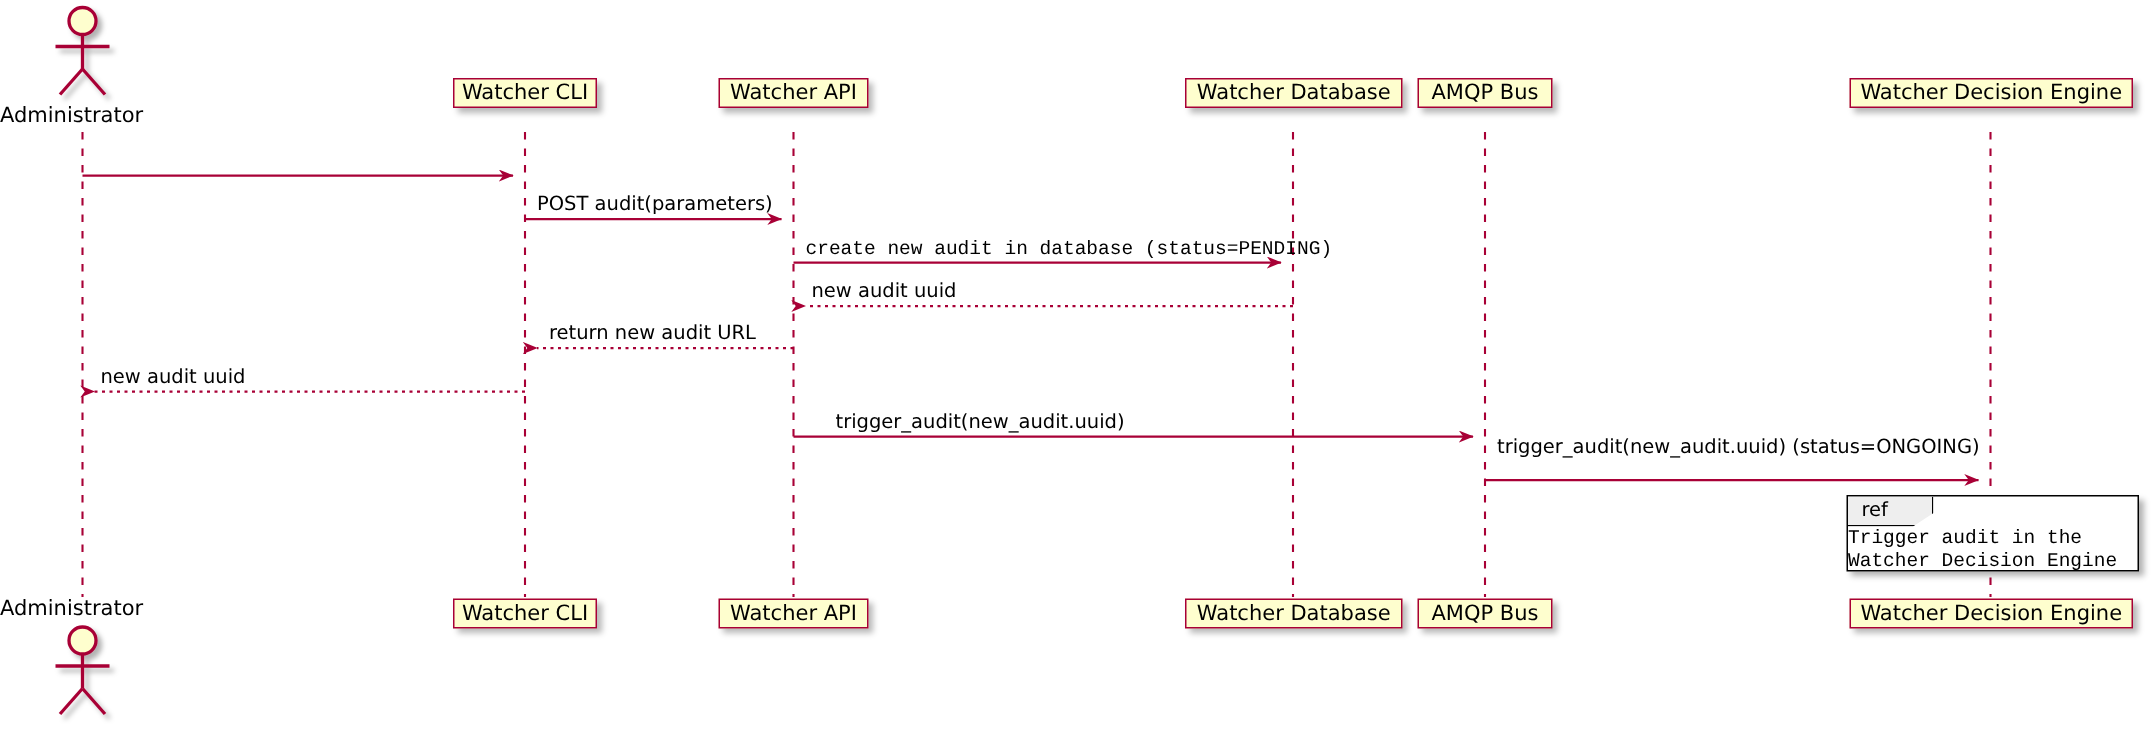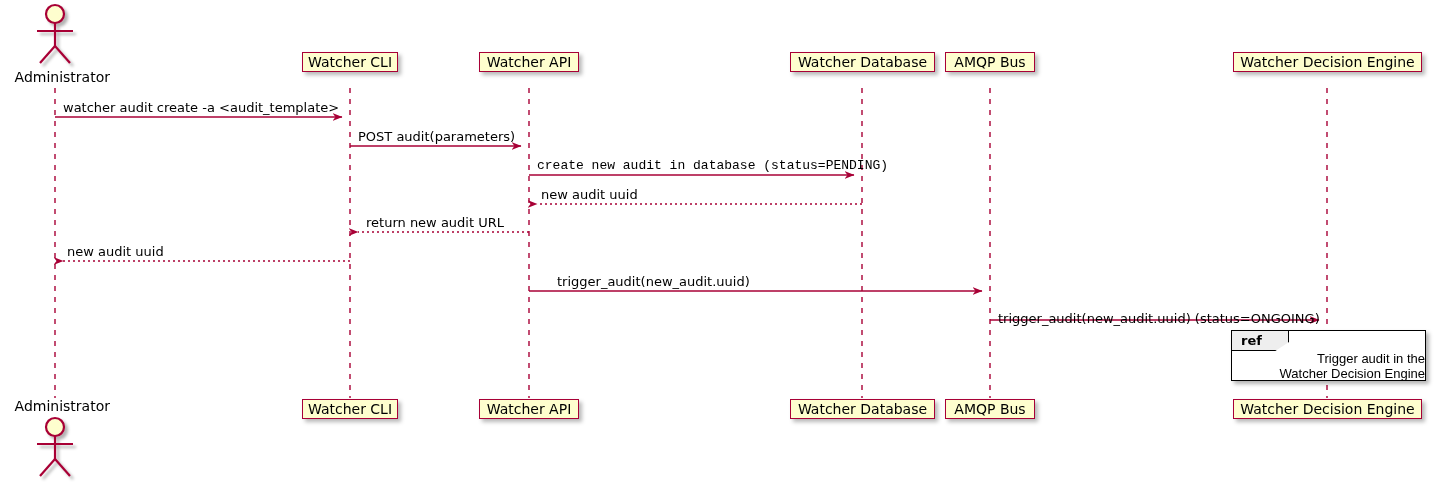--- a/index.html
+++ b/index.html
@@ -48,21 +48,21 @@
     white-space: nowrap;
     box-shadow: 3px 3px 4px rgba(0,0,0,0.28);
     height: 20px;
   }
   .actor-label {
     position: absolute;
     font-family: "DejaVu Sans", sans-serif;
     font-size: 14px;
     color: #000000;
     white-space: nowrap;
-    text-align: right;
+    text-align: left;
   }
   .ref-frame {
     position: absolute;
     box-sizing: border-box;
     background: #FFFFFF;
     border: 1.5px solid #000000;
     box-shadow: 3px 3px 4px rgba(0,0,0,0.30);
   }
   .ref-tab {
     position: absolute;
@@ -74,32 +74,32 @@
     border-right: 1.5px solid #000000;
     border-bottom: 1.5px solid #000000;
     clip-path: polygon(0 0, 100% 0, 100% 55%, 76% 100%, 0 100%);
   }
   .ref-tab-label {
     position: absolute;
     left: 9px;
     top: 2px;
     font-family: "DejaVu Sans", sans-serif;
     font-size: 13px;
-    font-weight: bold;
+    font-weight: normal;
     color: #000000;
   }
   .ref-body {
     position: absolute;
     left: 0;
     top: 20px;
     width: 100%;
-    font-family: Liberation Sans, sans-serif;
+    font-family: Liberation Mono, monospace;
     font-size: 13px;
     color: #000000;
-    text-align: right;
+    text-align: left;
     line-height: 15px;
   }
   .ref-body div { white-space: nowrap; }
 </style>
 </head>
 <body>
 
 <div id="diagram">
 
   <svg class="svg-layer" width="1434" height="486">
@@ -160,28 +160,27 @@
   <div class="participant-box" style="left:790px; top:52px; width:145px;">Watcher Database</div>
   <div class="participant-box" style="left:945px; top:52px; width:90px;">AMQP Bus</div>
   <div class="participant-box" style="left:1233px; top:52px; width:189px;">Watcher Decision Engine</div>
 
   <div class="participant-box" style="left:302px; top:399px; width:96px;">Watcher CLI</div>
   <div class="participant-box" style="left:479px; top:399px; width:100px;">Watcher API</div>
   <div class="participant-box" style="left:790px; top:399px; width:145px;">Watcher Database</div>
   <div class="participant-box" style="left:945px; top:399px; width:90px;">AMQP Bus</div>
   <div class="participant-box" style="left:1233px; top:399px; width:189px;">Watcher Decision Engine</div>
 
-  <div class="msg-label" style="left:63px; top:101px;">watcher audit create -a &lt;audit_template&gt;</div>
   <div class="msg-label" style="left:358px; top:130px;">POST audit(parameters)</div>
   <div class="msg-label" style="left:537px; top:159px;font-family:Liberation Mono, monospace;">create new audit in database (status=PENDING)</div>
   <div class="msg-label" style="left:541px; top:188px;">new audit uuid</div>
   <div class="msg-label" style="left:366px; top:216px;">return new audit URL</div>
   <div class="msg-label" style="left:67px; top:245px;">new audit uuid</div>
   <div class="msg-label" style="left:537px; top:275px;margin-left:20px;">trigger_audit(new_audit.uuid)</div>
-  <div class="msg-label" style="left:998px; top:312px;">trigger_audit(new_audit.uuid) (status=ONGOING)</div>
+  <div class="msg-label" style="left:998px; top:292px;">trigger_audit(new_audit.uuid) (status=ONGOING)</div>
 
   <div class="ref-frame" style="left:1231px; top:330px; width:195px; height:51px;">
     <div class="ref-tab"></div>
     <div class="ref-tab-label">ref</div>
     <div class="ref-body">
       <div>Trigger audit in the</div>
       <div>Watcher Decision Engine</div>
     </div>
   </div>
 

